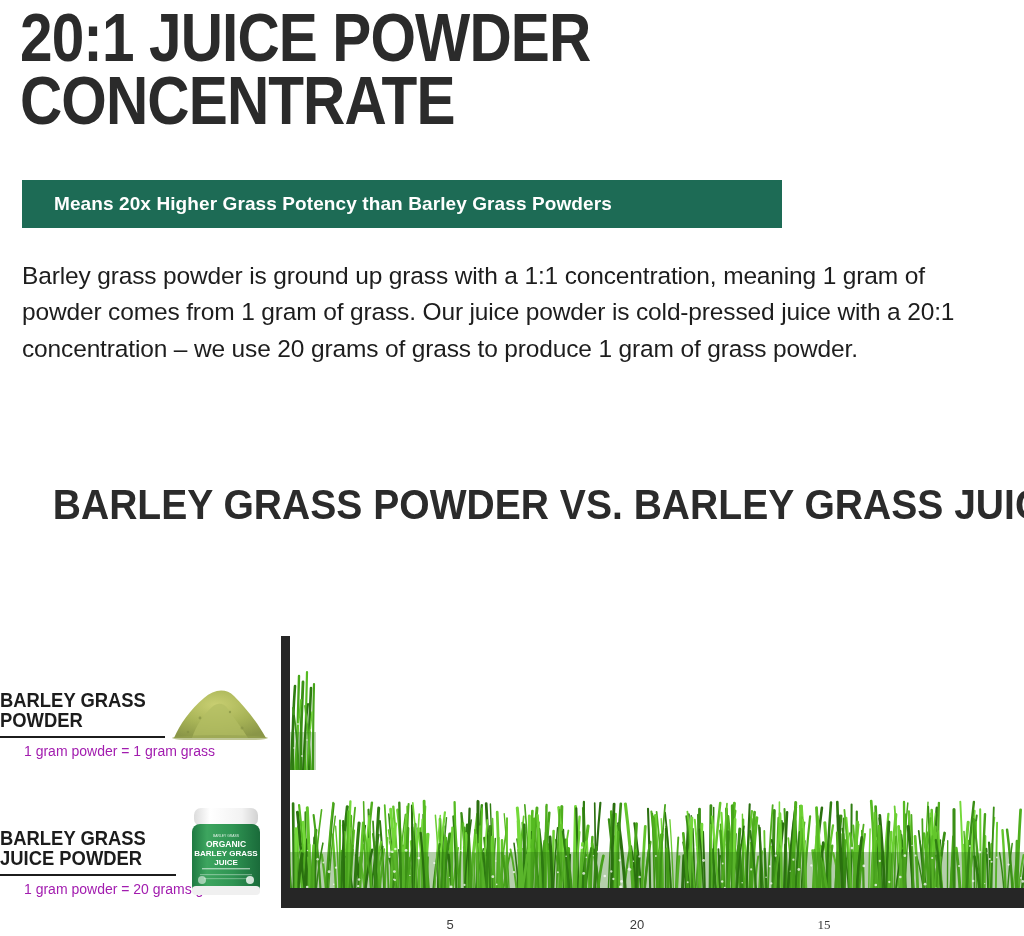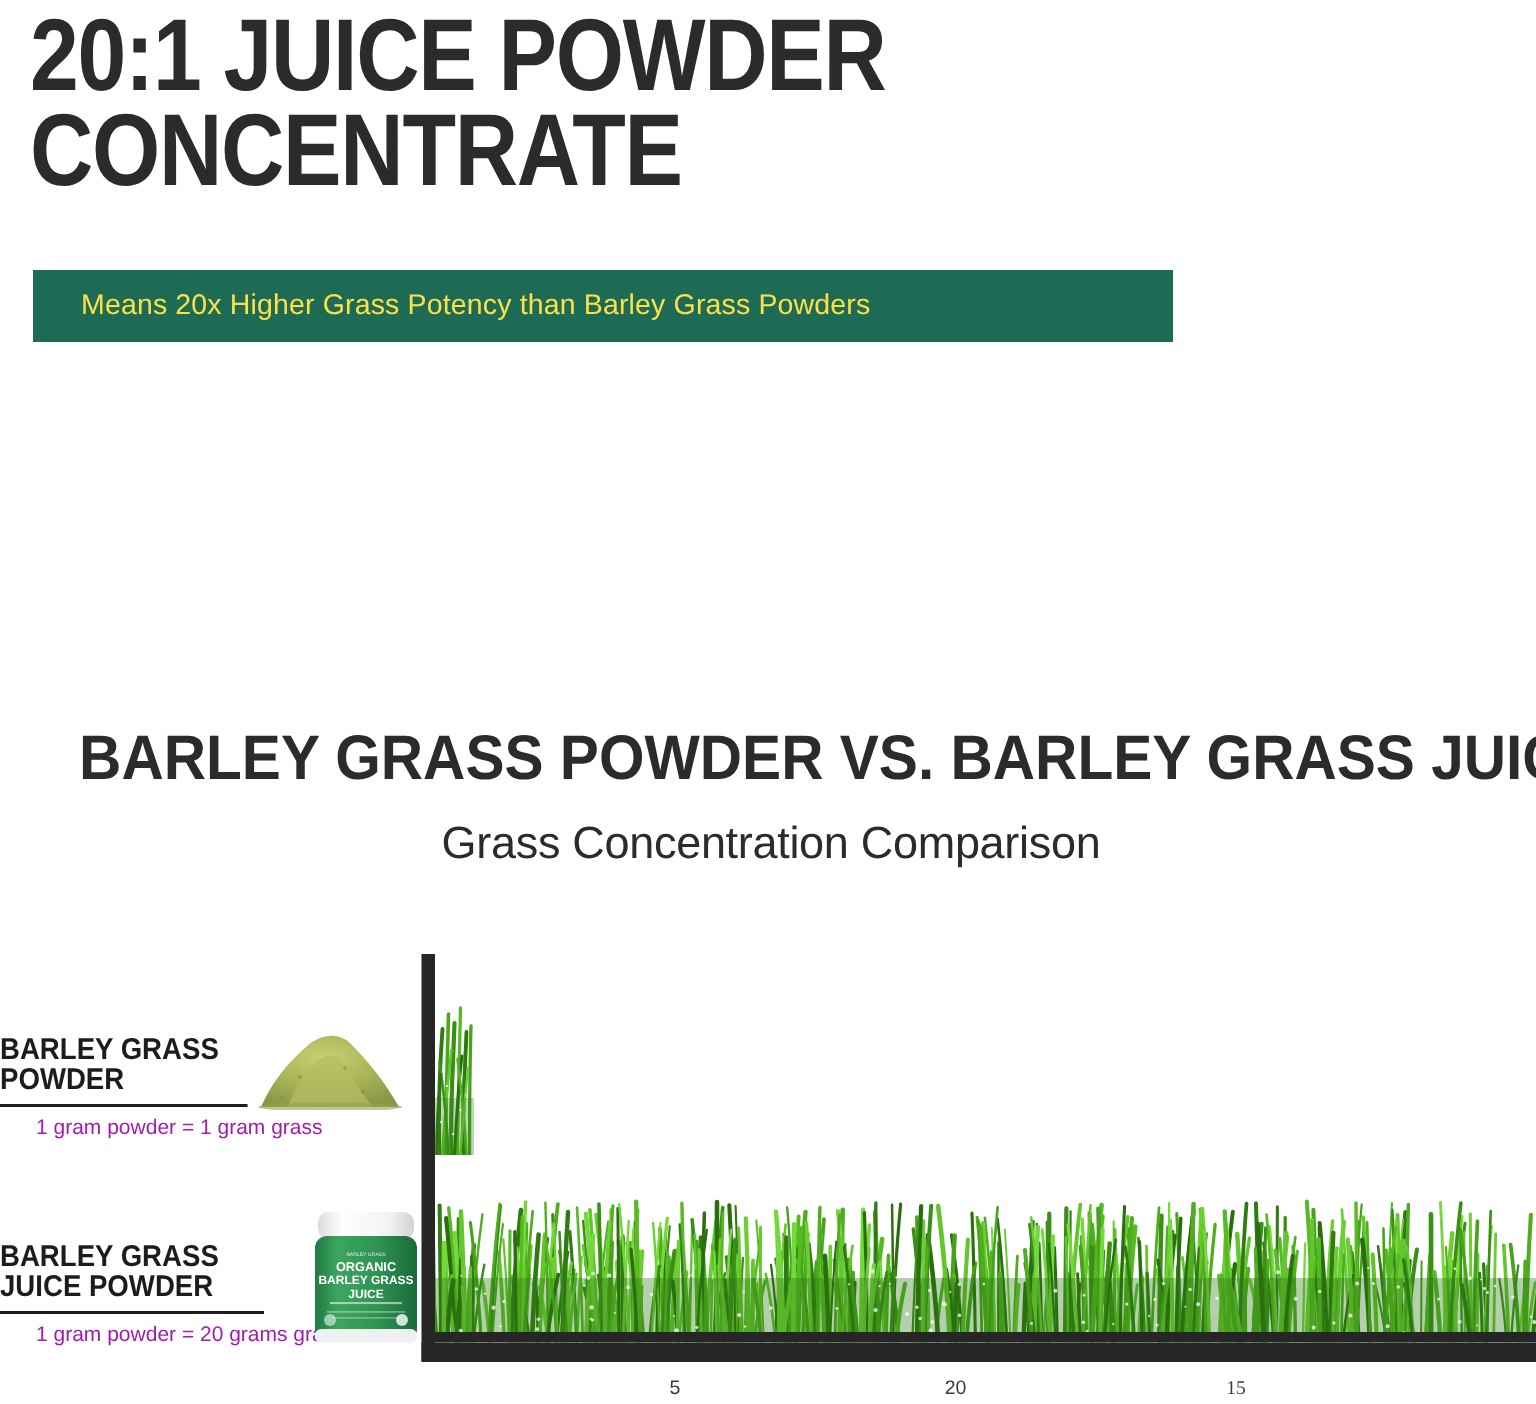--- a/index.html
+++ b/index.html
@@ -24,23 +24,23 @@
     transform:scaleX(0.86);
     transform-origin:left top;
   }
   .banner{
     position:absolute; left:22px; top:180px;
     width:760px; height:48px;
     background:#1d6b55;
     display:flex; align-items:center;
   }
   .banner-text{
-    color:#fde047;
+    color:#ffffff;
     font-size:19px;
-    font-weight:normal;
+    font-weight:bold;
     padding-left:32px;
     letter-spacing:0.1px;
   }
   .body-copy{
     position:absolute; left:22px; top:258px; width:985px;
     font-size:24.5px;
     line-height:1.48;
     color:#1d1d1d;
     letter-spacing:-0.15px;
   }
@@ -88,21 +88,21 @@
   .legend-eq{
     font-size:14px; color:#a21caf; margin-top:5px; white-space:nowrap;margin-left:24px;
   }
 
   
   .powder{
     position:absolute; left:170px; top:682px; width:100px; height:58px;
   }
   
   .jar{
-    position:absolute; left:204px; top:806px; width:80px; height:92px;
+    position:absolute; left:186px; top:806px; width:80px; height:92px;
   }
 
   
   .axis-y{
     position:absolute; left:281px; top:636px; width:9px; height:272px;
     background:#262626;
   }
   .axis-x{
     position:absolute; left:281px; top:895px; width:743px; height:13px;
     background:#262626;
@@ -120,23 +120,23 @@
 <body>
 
 <div class="page">
 
   <h1 class="hero-title">20:1 Juice Powder Concentrate</h1>
 
   <div class="banner">
     <span class="banner-text">Means 20x Higher Grass Potency than Barley Grass Powders</span>
   </div>
 
+  <p class="body-copy">Barley grass powder is ground up grass with a 1:1 concentration, meaning 1 gram of powder comes from 1 gram of grass. Our juice powder is cold-pressed juice with a 20:1 concentration – we use 20 grams of grass to produce 1 gram of grass powder.</p>
 
   <h2 class="chart-title">Barley Grass Powder vs. Barley Grass Juice Powder</h2>
-  <div class="chart-subtitle">Grass Concentration Comparison</div>
 
   <div class="legend-block one">
     <div class="legend-name">Barley Grass
 Powder</div>
     <div class="legend-rule one"></div>
     <div class="legend-eq">1 gram powder = 1 gram grass</div>
   </div>
 
   <div class="powder">
     <svg viewBox="0 0 100 58" width="100" height="58">

